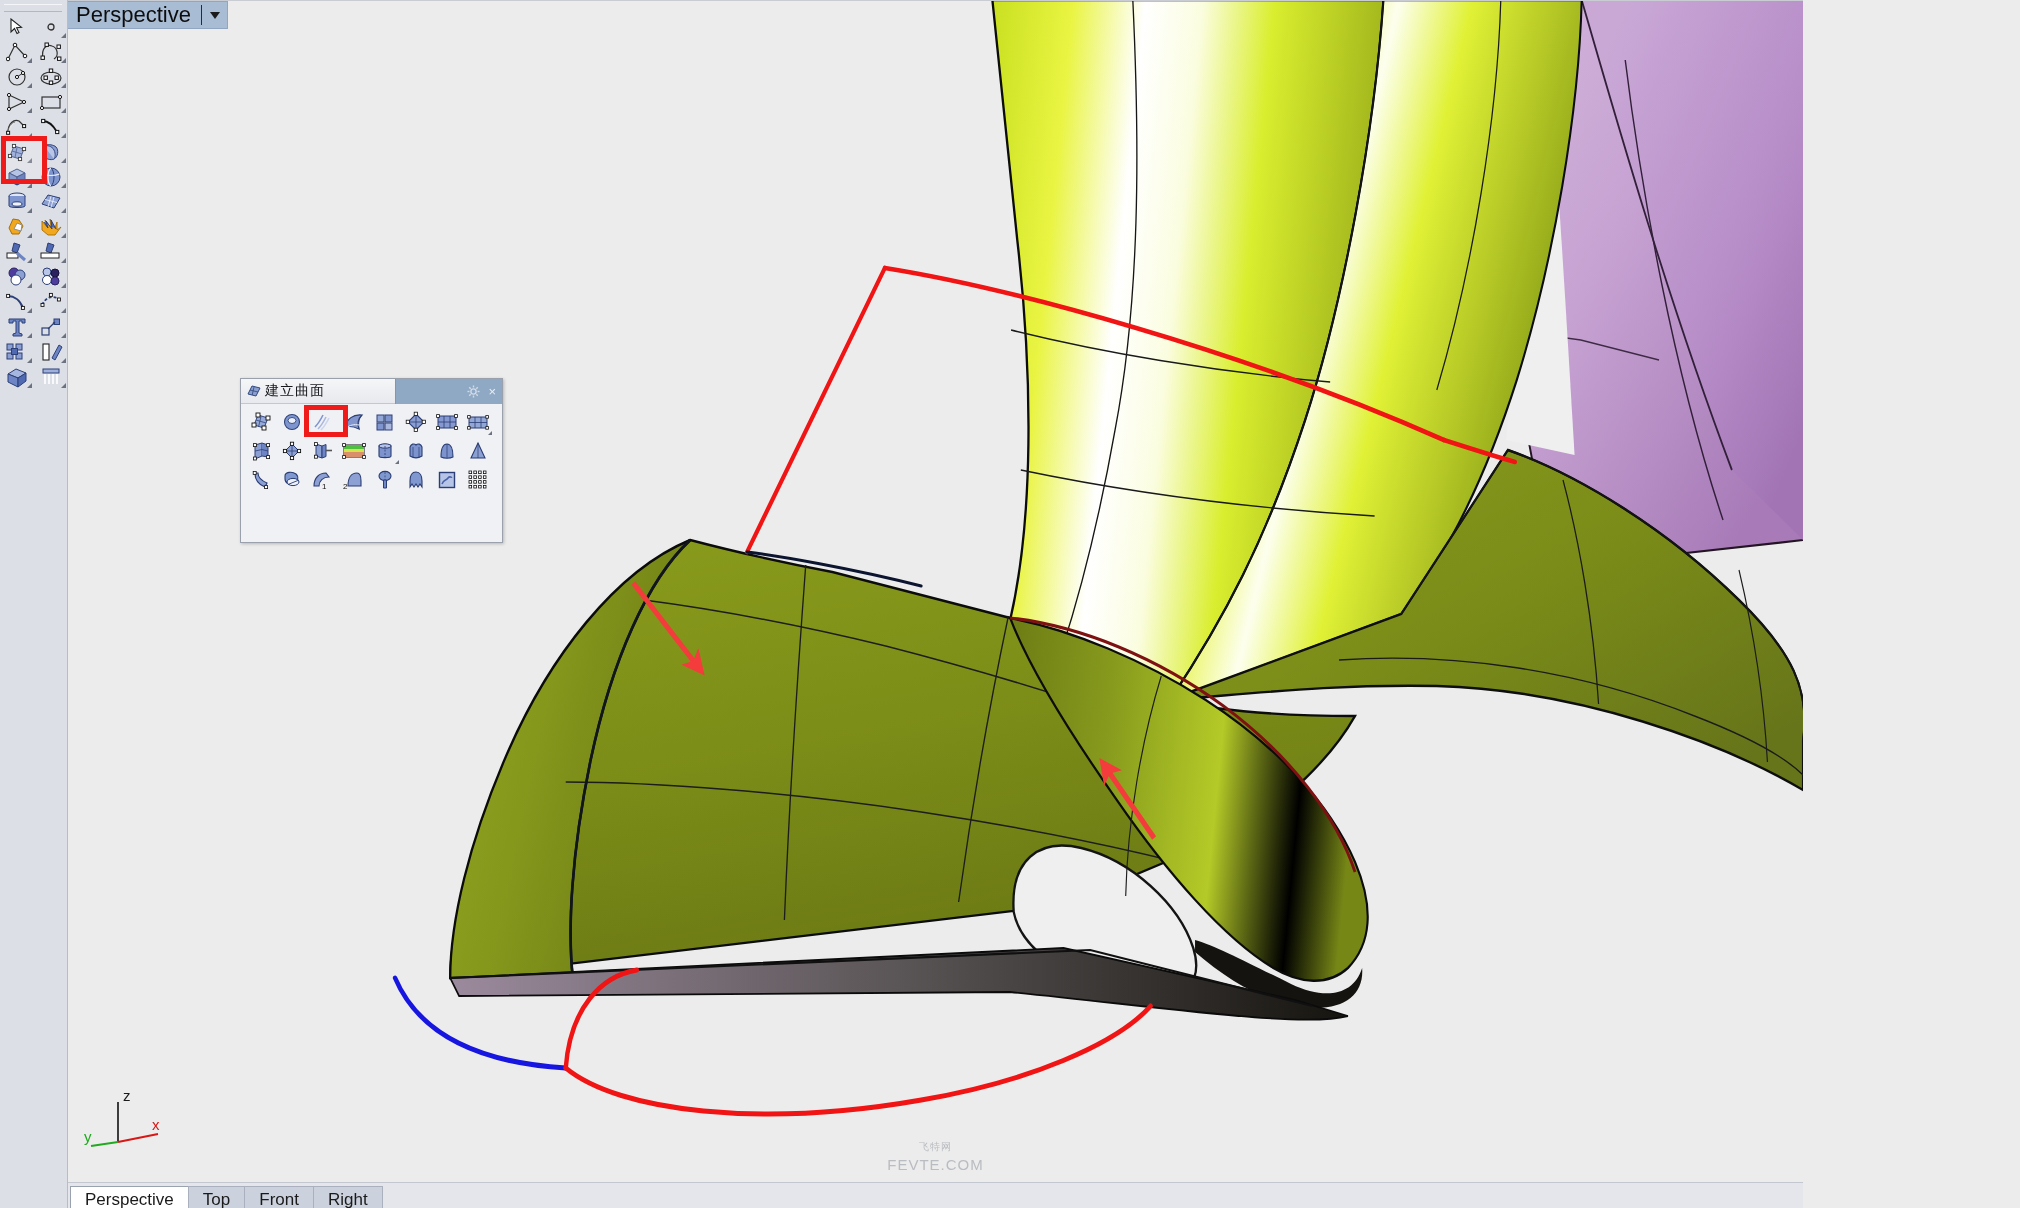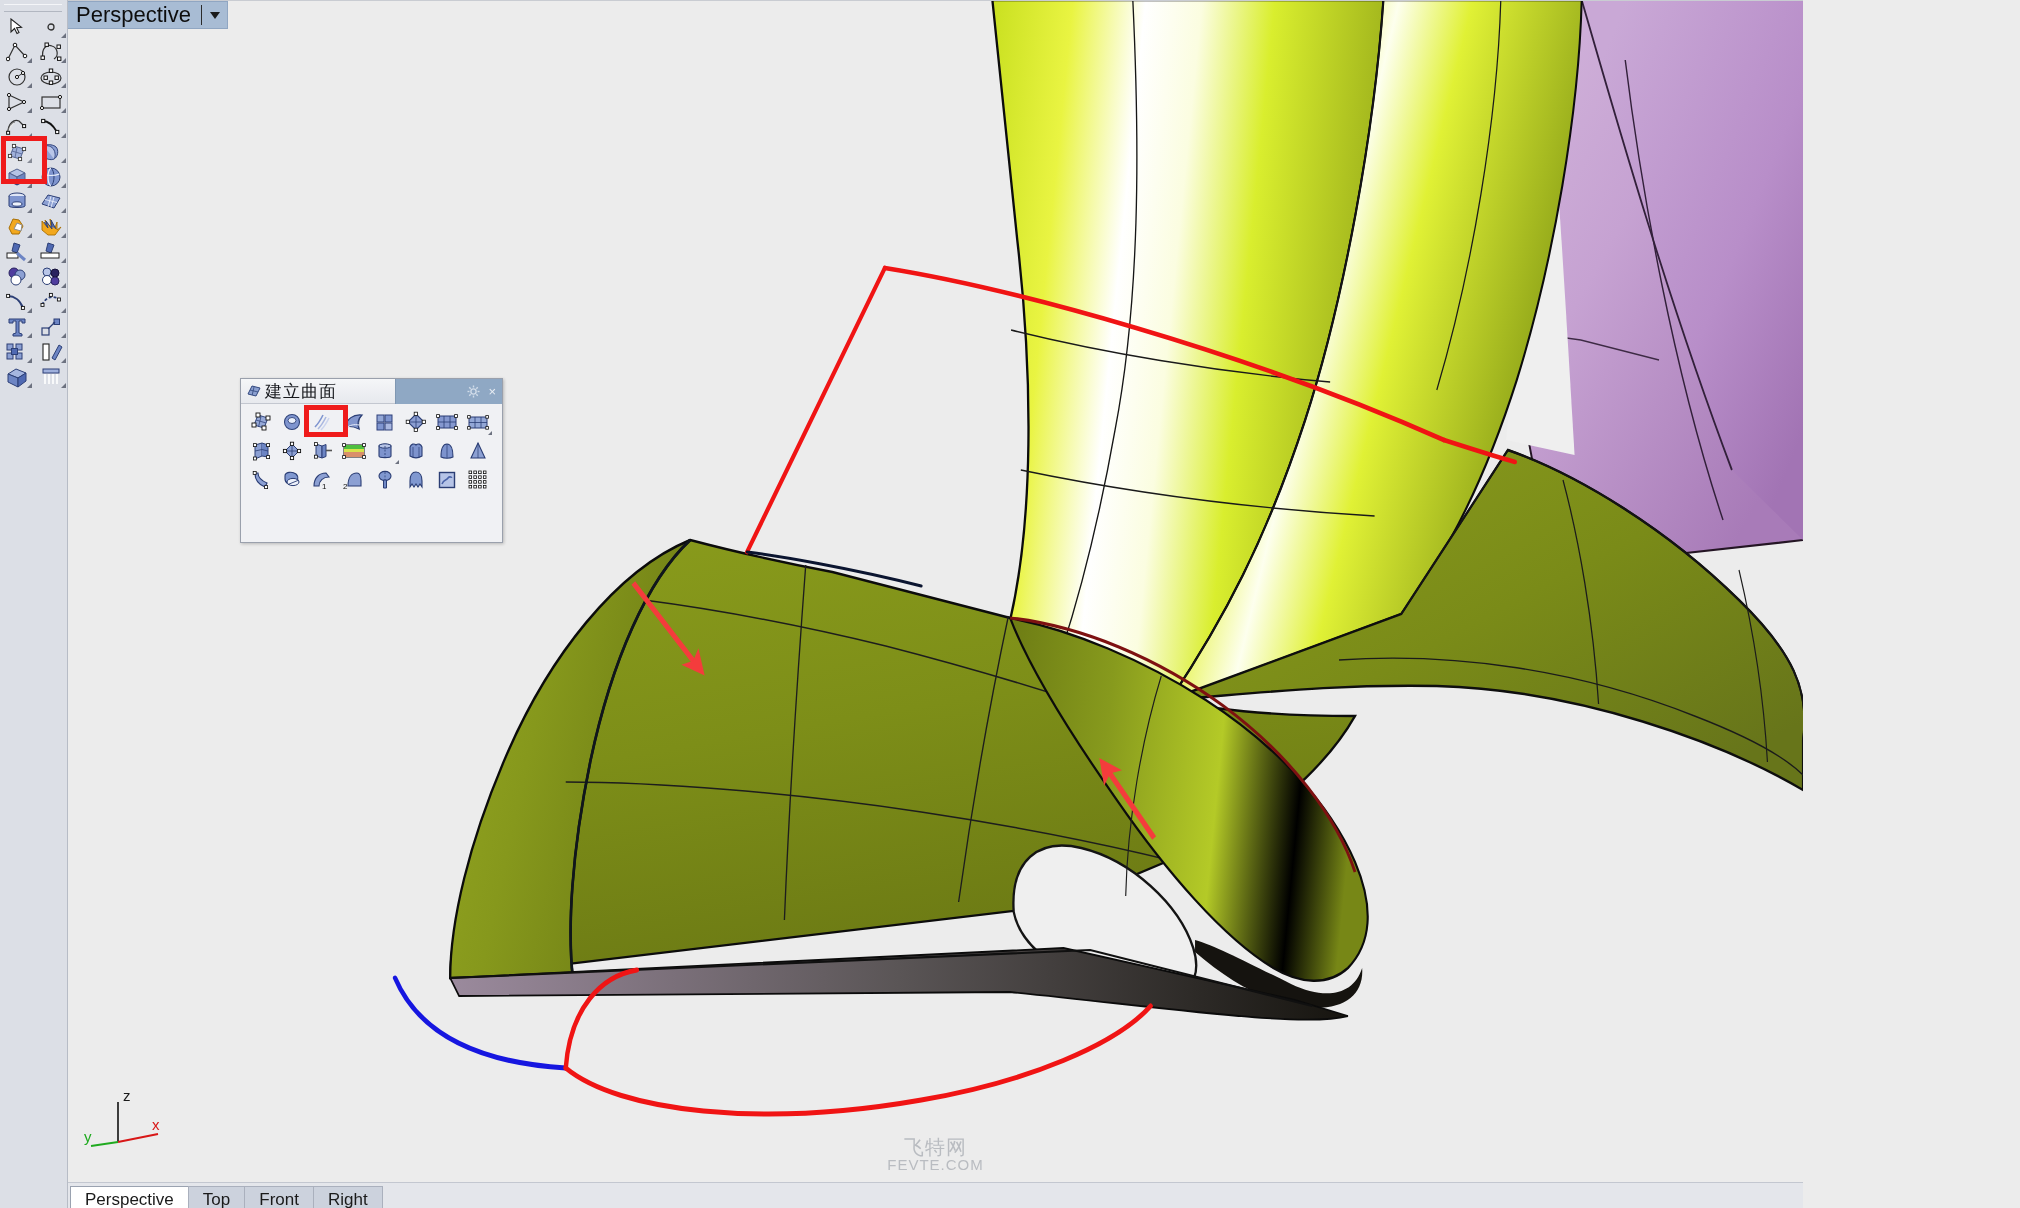--- a/index.html
+++ b/index.html
@@ -72,21 +72,21 @@
   
   #axis-gizmo{position:absolute;left:10px;bottom:28px;width:90px;height:70px;}
 
   
   #watermark{
     position:absolute;left:50%;transform:translateX(-50%);
     bottom:8px;text-align:center;color:#b9bcc1;
     font-size:15px;line-height:18px;letter-spacing:1px;
     user-select:none;white-space:nowrap;
   }
-  #watermark .wm-cn{font-size:20px;}
+  #watermark .wm-cn{font-size:10px;}
   #watermark .wm-en{font-size:15px;text-align:right;}
 
   
   #surface-palette{
     position:absolute;left:172px;top:378px;width:263px;height:165px;
     background:#f0f1f4;
     border:1px solid #9aa0ac;
     box-shadow:1px 1px 3px rgba(0,0,0,.22);
     box-sizing:border-box;
   }
@@ -98,21 +98,21 @@
     box-sizing:border-box;
   }
   #surface-palette .pal-tabfill{
     position:absolute;right:0;top:0;width:106px;height:25px;
     background:#8fa8c4;border-left:1px solid #7f97b2;
   }
   #surface-palette .pal-icon{
     margin-left:5px;margin-right:3px;width:16px;height:16px;flex:0 0 auto;
   }
   #surface-palette .pal-title{
-    font-size:17px;color:#16181c;white-space:nowrap;
+    font-size:14px;color:#16181c;white-space:nowrap;
     font-family:"DejaVu Sans",sans-serif;
     letter-spacing:1px;
   }
   #surface-palette .pal-btns{
     position:absolute;right:6px;top:0;height:25px;
     display:flex;align-items:center;gap:8px;z-index:2;
   }
   #surface-palette .pal-gear{width:13px;height:13px;opacity:.75;}
   #surface-palette .pal-close{
     font-size:13px;color:#e9eef4;line-height:13px;

